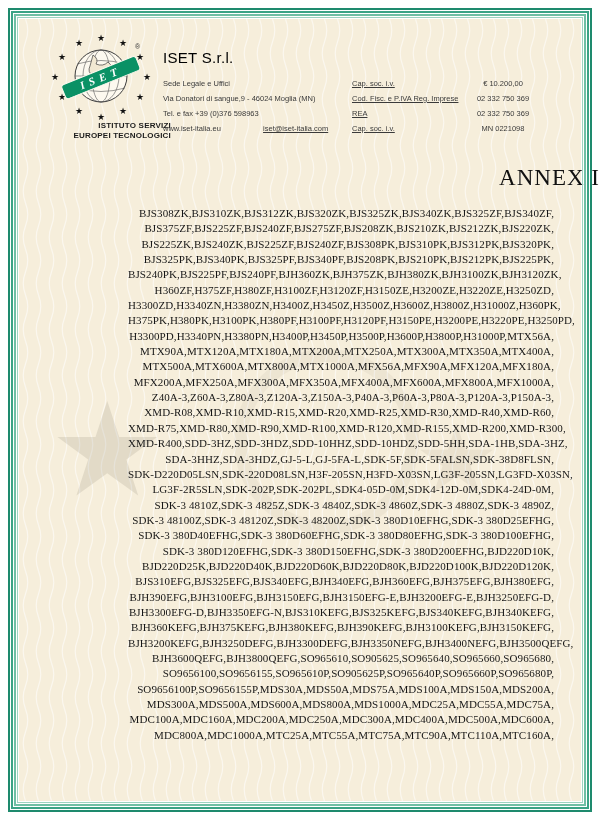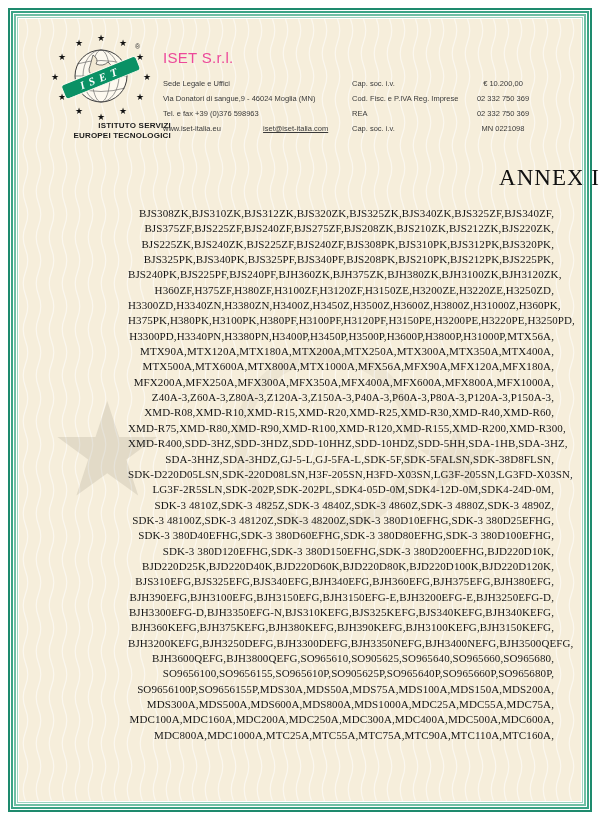--- a/index.html
+++ b/index.html
@@ -23,30 +23,30 @@
   .wm-star2 { left:395px; top:385px; font-size:95px;  color:rgba(125,118,100,0.10); }
   .wm-ring  { left:215px; top:330px; width:185px; height:185px; border:13px solid rgba(125,118,100,0.07); border-radius:50%; }
 
   .content { position:absolute; inset:0; z-index:2; }
 
   
   .logo-svg { position:absolute; left:50px; top:33px; width:102px; height:90px; }
   .logo-caption { position:absolute; left:33px; top:121px; width:138px; text-align:right;
                   font-size:8px; font-weight:bold; color:#1c1c1c; line-height:10px; letter-spacing:.2px; }
 
-  .company-name { position:absolute; left:163px; top:49px; font-size:15px; color:#ec4899; letter-spacing:.3px; }
+  .company-name { position:absolute; left:163px; top:49px; font-size:15px; color:#000000; letter-spacing:.3px; }
 
   .addr { position:absolute; left:163px; top:78px; font-size:7.5px; color:#3a3a3a; }
   .addr .line { height:15px; line-height:11px; white-space:nowrap; }
   .email { text-decoration:underline; color:#3a3a3a;padding-left:32px; }
   .website { margin-right:8px;margin-top:32px; }
 
   .registry { position:absolute; left:352px; top:78px; width:200px; font-size:7.5px; color:#3a3a3a; }
   .reg-row { height:15px; line-height:11px; white-space:nowrap; display:flex; }
-  .reg-label { width:102px; flex:0 0 102px; }
+  .reg-label { width:102px; flex:0 0 102px;text-decoration:underline; }
   .reg-value { flex:1;text-align:center; }
 
   
   .annex-title { position:absolute; left:0; right:0; top:165px; text-align:right;
                  font-family:"Liberation Serif", serif; font-size:23px; color:#111; letter-spacing:1px; }
   .codes { position:absolute; left:128px; top:206px; width:426px;
            font-family:"Liberation Serif", serif; font-size:11px; line-height:15.35px;
            color:#161616; letter-spacing:.1px;text-align:right; }
   .code-line { white-space:nowrap; }
 </style>

